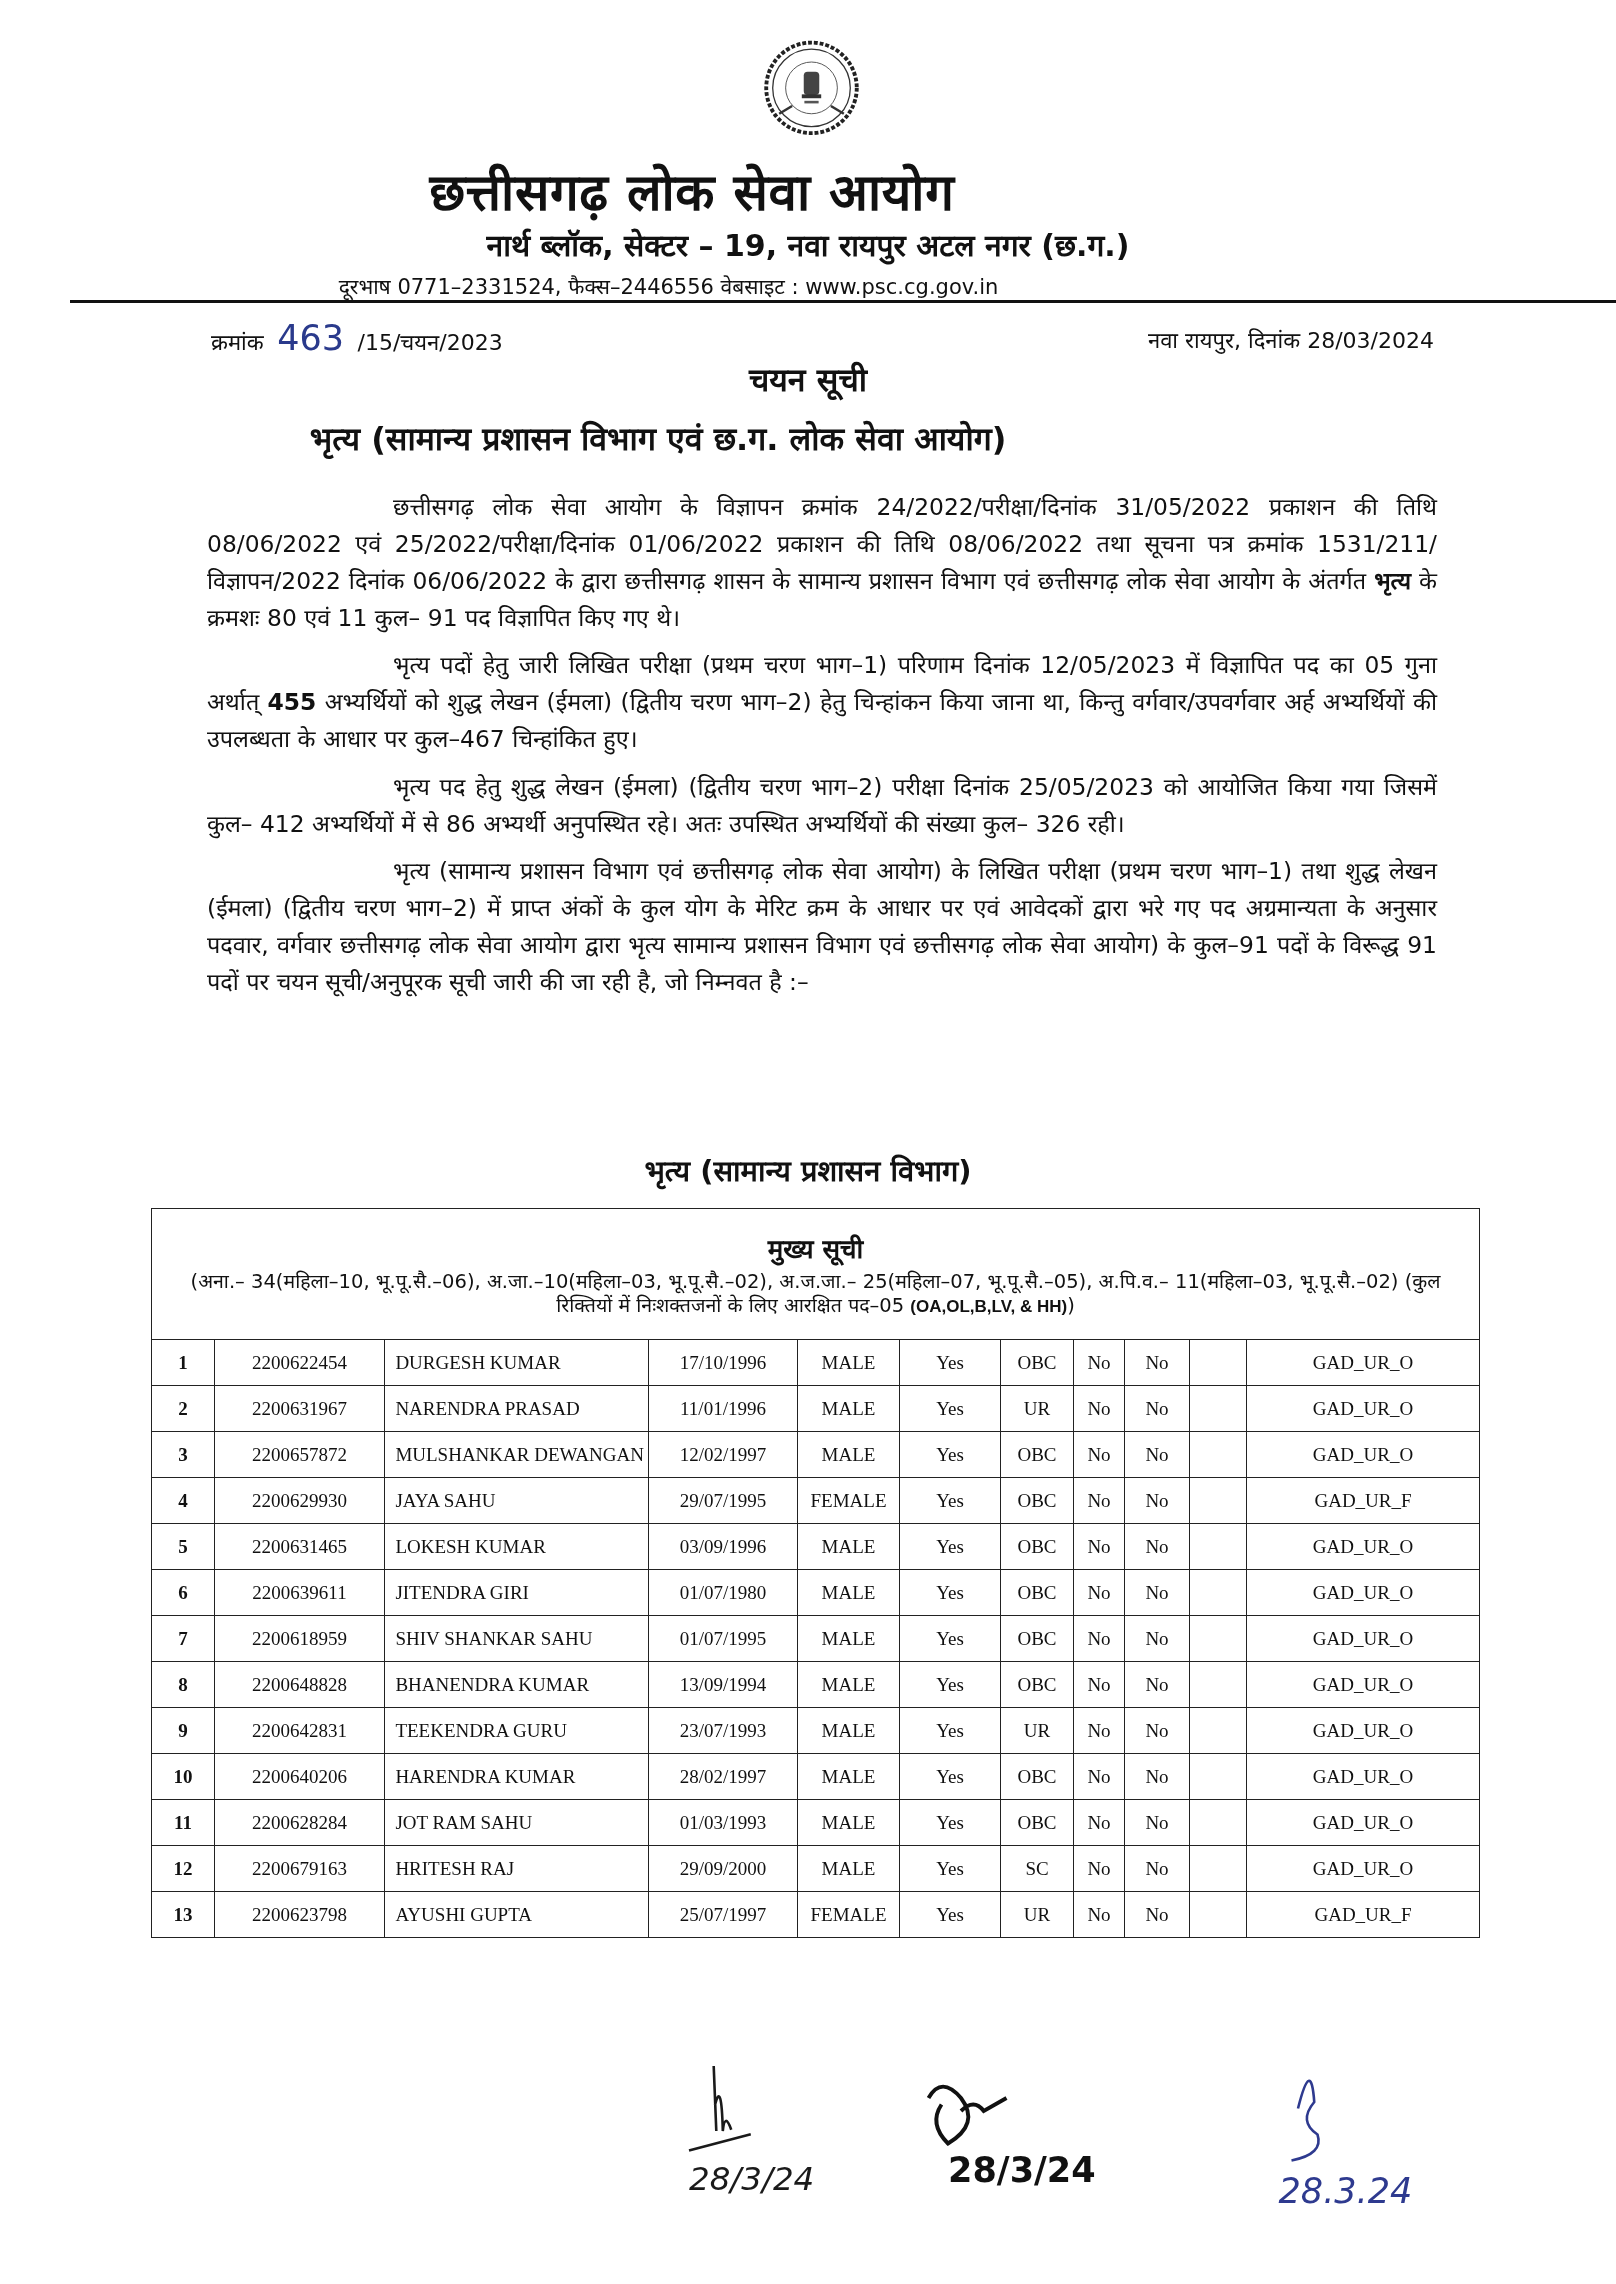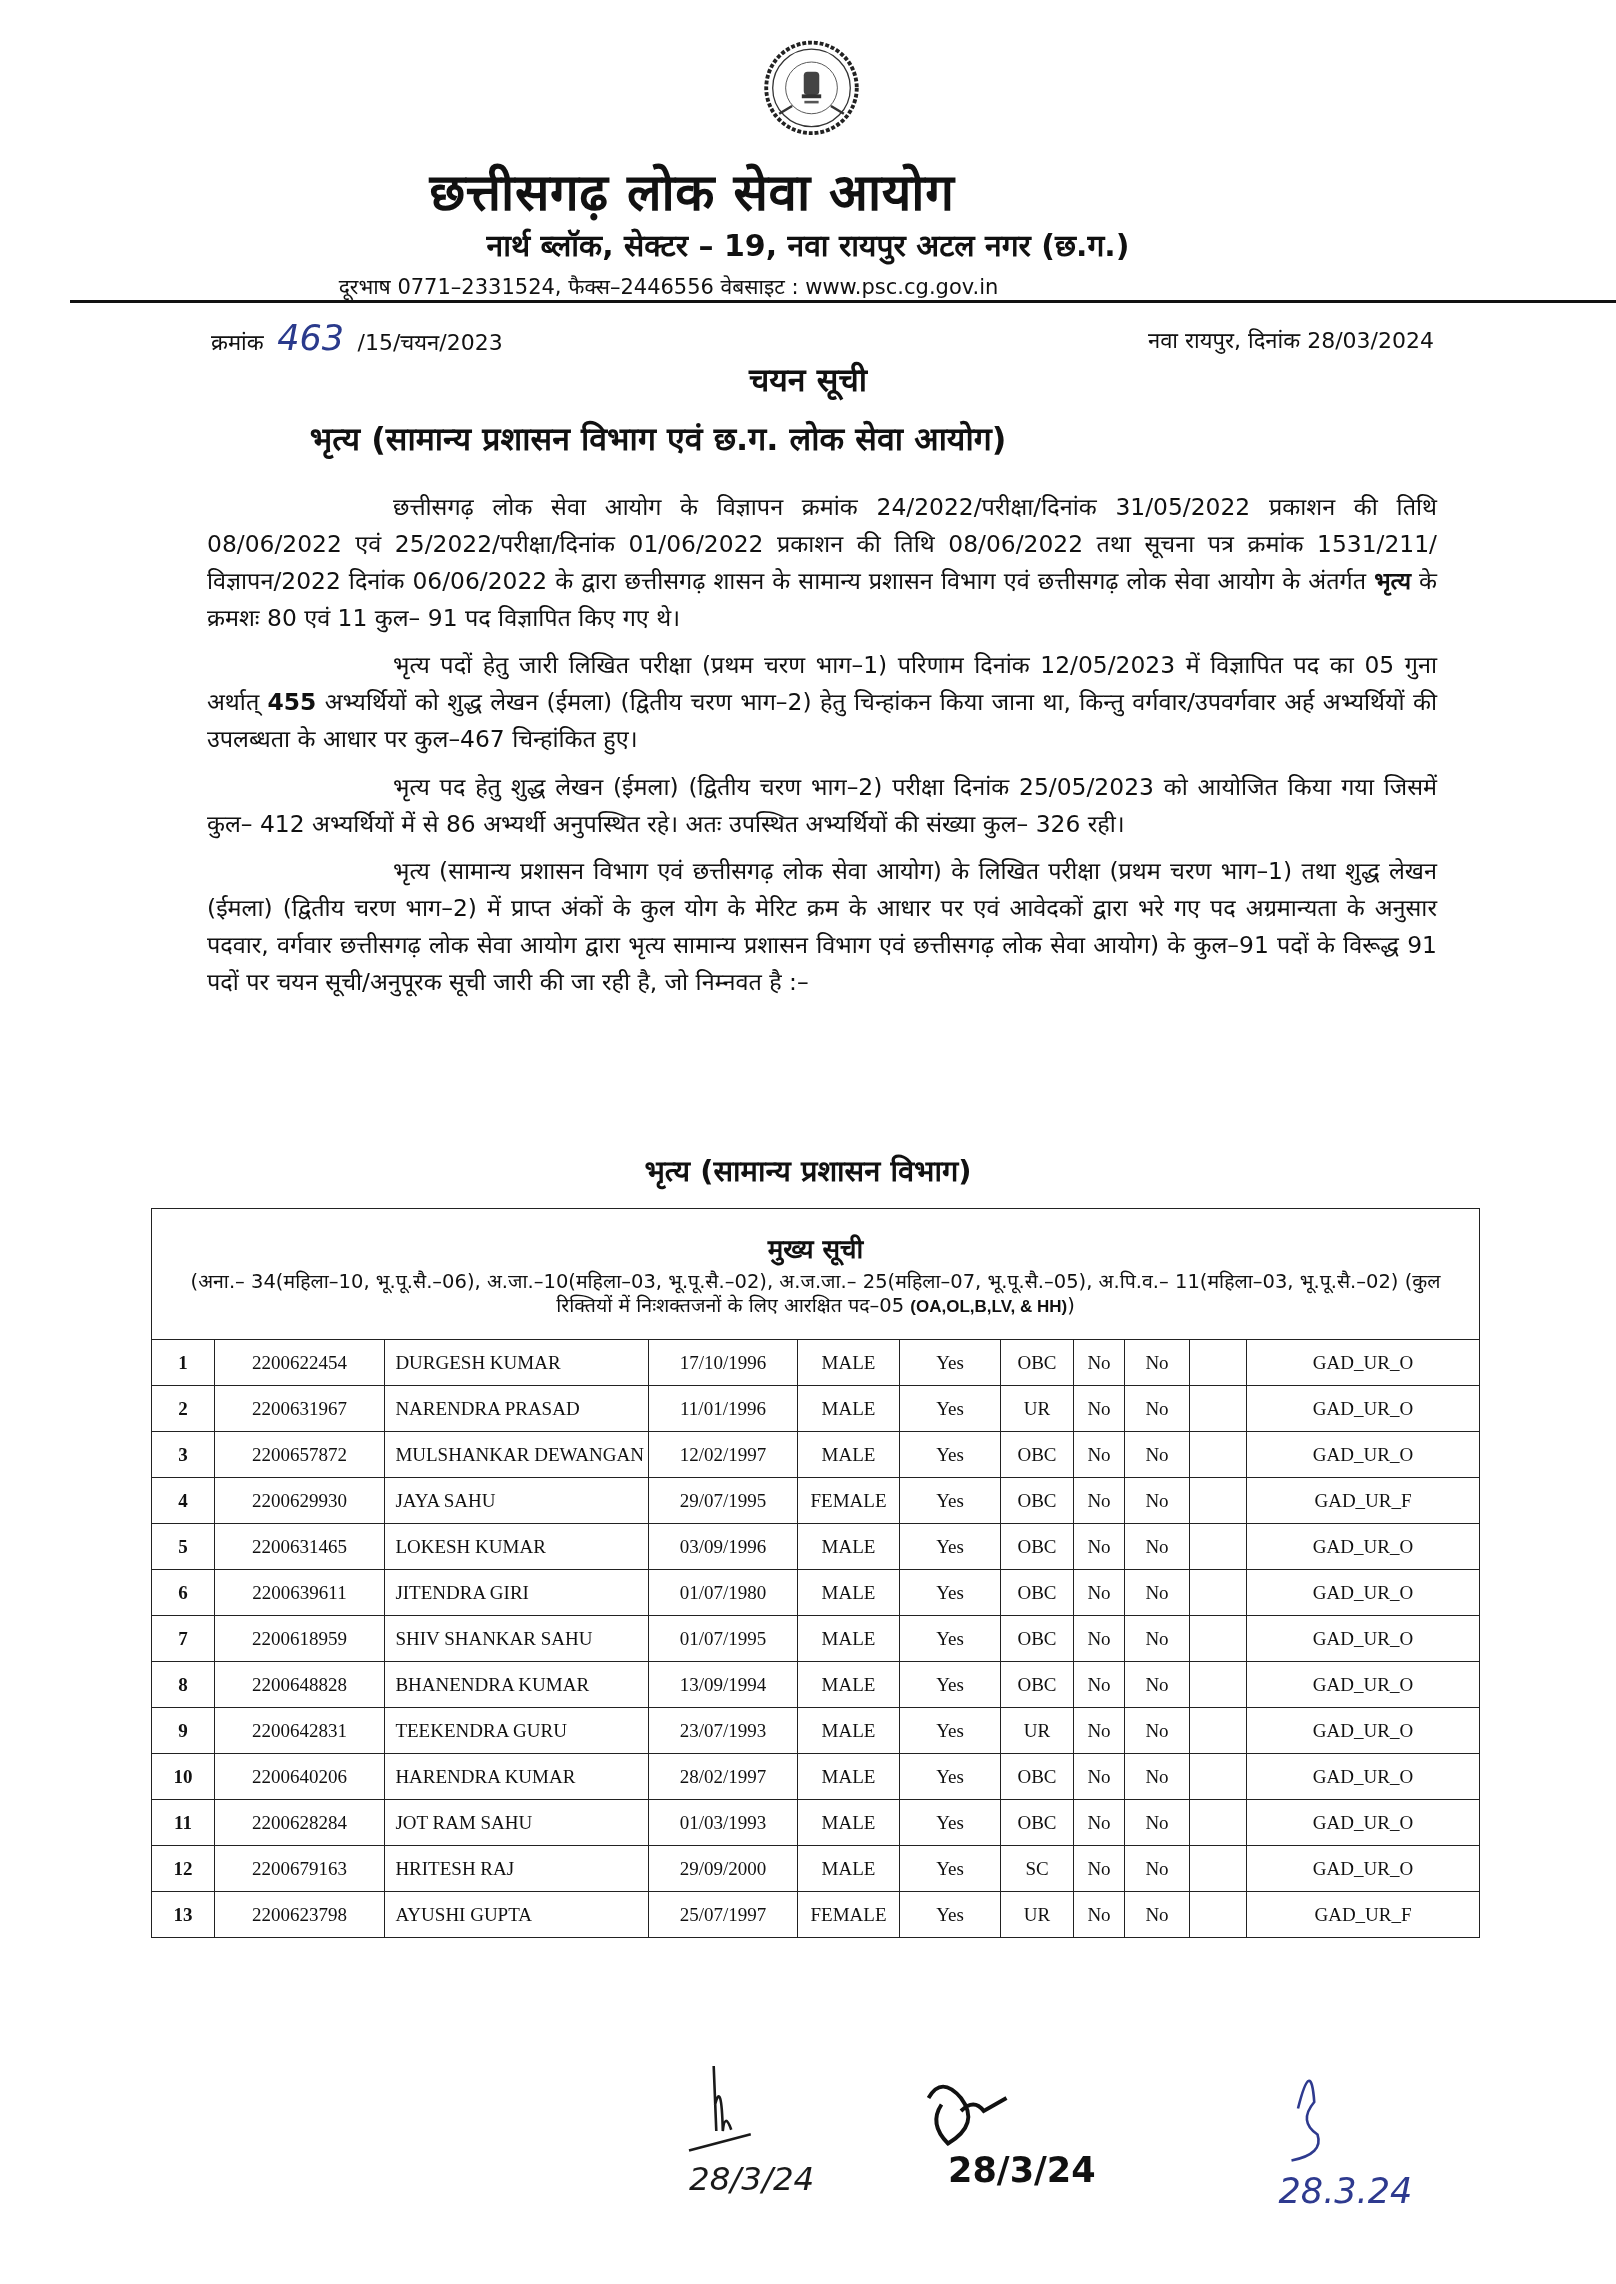--- a/index.html
+++ b/index.html
@@ -9,21 +9,21 @@
   .emblem { left: 763px; top: 36px; width: 97px; height: 107px; }
   .org-title { left: 0; width: 1296px; top: 155px; text-align: center;
                font-size: 51px; font-weight: bold; letter-spacing: 0.6px; margin-left: 44px; }
   .org-address { left: 0; width: 1616px; top: 224px; text-align: center;
                  font-size: 30px; font-weight: bold; }
   .org-contact { left: 0; width: 1337px; top: 272px; text-align: center;
                  font-size: 21px; }
   .header-rule { left: 70px; width: 1546px; top: 300px; height: 2.6px; background: #111; }
   .ref-line { left: 211px; top: 318px; font-size: 22px; }
   .ref-num { font-family: "DejaVu Sans", sans-serif; color: #2a3a8c; font-size: 35px;
-             font-style: italic; margin: 0 6.5px; }
+             margin: 0 6.5px; }
   .date-line { right: 182px; top: 324px; font-size: 22px; }
   .doc-title { left: 0; width: 1616px; top: 357px; text-align: center;
                font-size: 32px; font-weight: bold; }
   .doc-subtitle { left: 0; width: 1316px; top: 416px; text-align: center;
                   font-size: 32px; font-weight: bold; }
   .body-text { left: 207px; width: 1230px; font-size: 23.4px; line-height: 37px;
                text-align: justify; }
   .body-text p { margin: 0 0 10.4px 0; text-indent: 186px; }
   .body-text b { font-weight: bold; }
   .section-title { left: 0; width: 1616px; top: 1150px; text-align: center;

